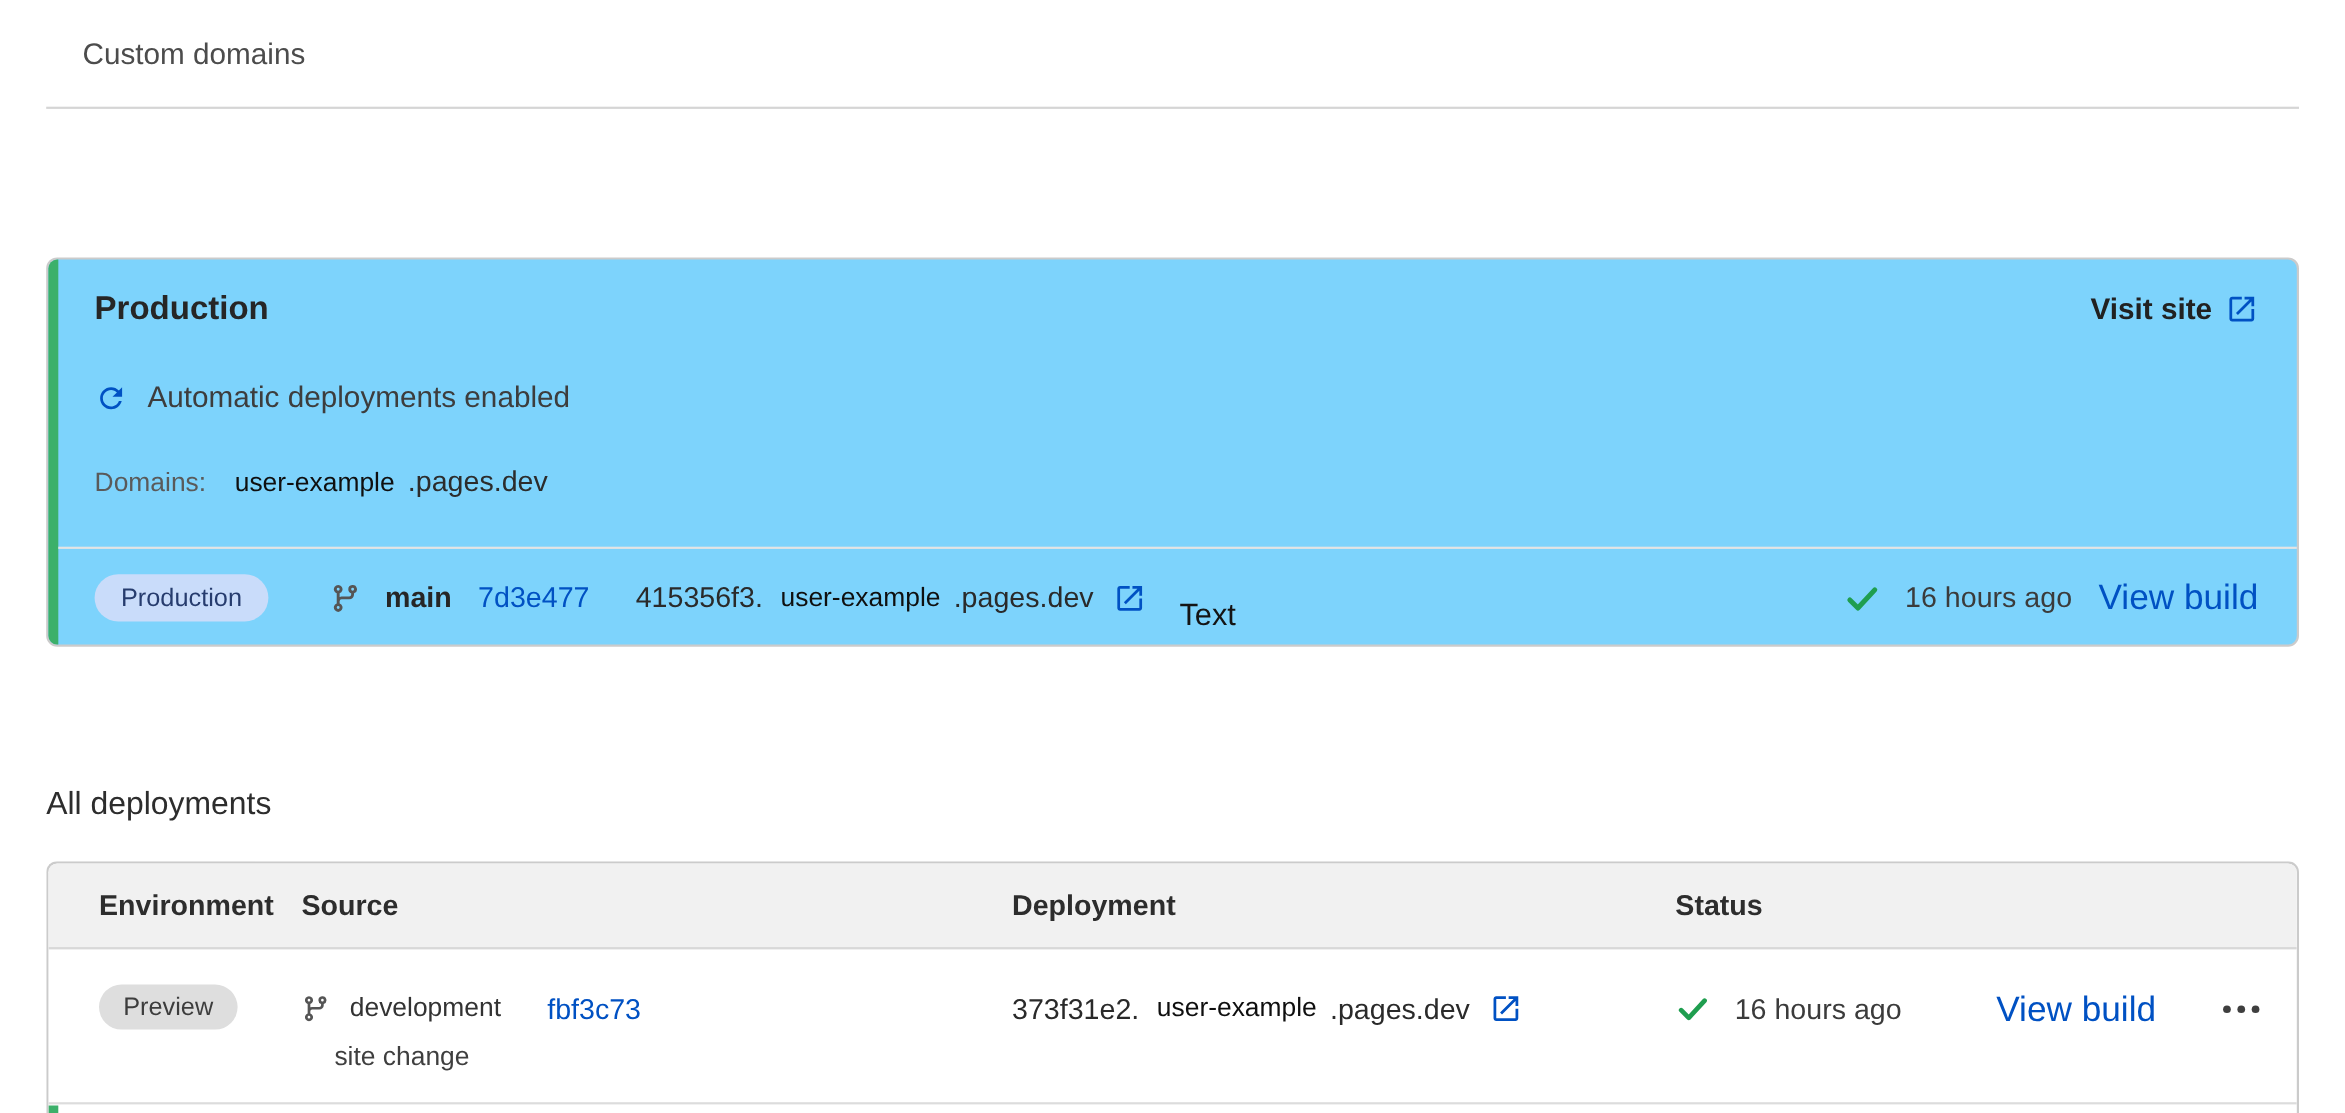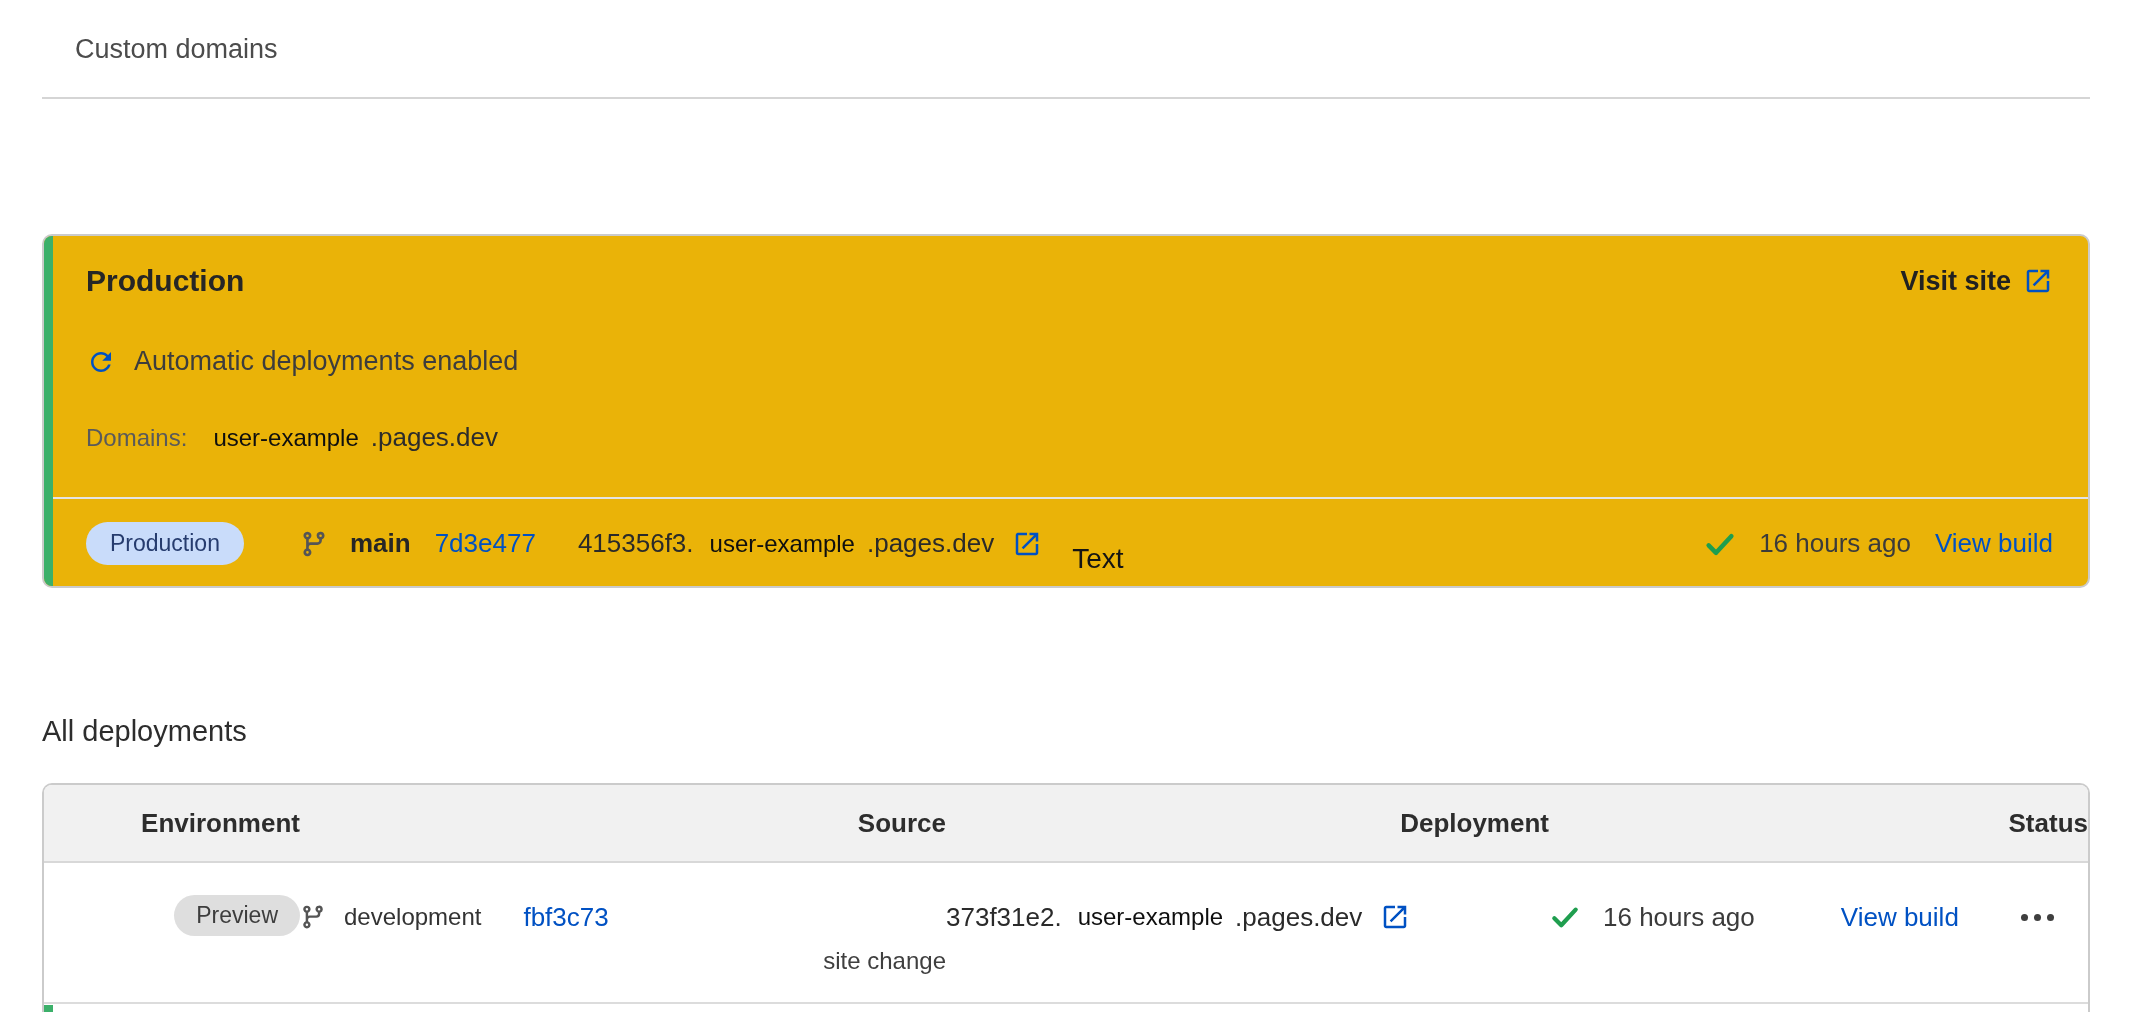--- a/index.html
+++ b/index.html
@@ -8,21 +8,21 @@
   .stage { position:relative; width:2132px; height:1012px; background:#fff; overflow:hidden; }
 
   
   .tabs-baseline { position:absolute; left:42px; width:2048px; top:97px; height:2px; background:#d5d5d5; }
   .tabs { position:absolute; left:42px; top:8px; display:flex; z-index:2; }
   .tab { height:88px; display:flex; align-items:center; padding:0 33px; font-size:27px; color:#4c4c4c;
          border-bottom:5px solid transparent; cursor:pointer; white-space:nowrap; }
   .tab.active { color:#1d1d1d; font-weight:700; border-bottom-color:#0051c3; }
 
   
-  .card { position:absolute; left:42px; top:234px; width:2048px; height:354px; background:#eab308;
+  .card { position:absolute; left:42px; top:234px; width:2048px; height:354px; background:#7dd3fc;
           border:2px solid #cbcbcb; border-radius:10px; }
   .card-accent { position:absolute; left:0; top:0; bottom:0; width:9px; background:#3cb06a; border-radius:8px 0 0 8px; }
   .card-head { position:absolute; left:42px; right:35px; top:28px; display:flex; justify-content:space-between; align-items:center; }
   .card-title { font-size:30px; font-weight:600; color:#262626; }
   .visit-site { display:flex; align-items:center; gap:12px; cursor:pointer; }
   .visit-site-label { font-size:27px; font-weight:600; color:#212121; }
   .icon-blue { color:#0051c3; }
   .card-auto { position:absolute; left:42px; top:110px; display:flex; align-items:center; gap:18px; }
   .auto-text { font-size:27px; color:#3d3d3d; }
   .card-domains { position:absolute; left:42px; top:186px; display:flex; align-items:baseline; }
@@ -37,31 +37,31 @@
   .badge-preview { background:#dedede; color:#3d3d3d; font-size:23px; padding:7px 22px; }
 
   .branch-icon { color:#555; }
   .branch-name-bold { font-size:26px; font-weight:700; color:#262626; }
   .link { color:#0051c3; cursor:pointer; text-decoration:none; }
   .commit-link { font-size:26px; }
   .deploy-id, .deploy-suffix { font-size:26px; color:#2a2a2a; }
   .deploy-domain { font-size:24px; color:#0f0f0f; }
   .annotation-text { font-size:28px; color:#141414; position:relative; top:15px; }
   .time-text { font-size:26px; color:#3b3b3b; white-space:nowrap; }
-  .view-build { font-size:26px; white-space:nowrap; }
+  .view-build { font-size:32px; white-space:nowrap; }
 
   .m56{margin-left:56px} .m14{margin-left:22px} .m16{margin-left:16px} .m18{margin-left:18px}
   .m24{margin-left:24px} .m30{margin-left:30px} .m42{margin-left:42px} .m12{margin-left:12px}
   .right-group { margin-left:auto; display:flex; align-items:center; }
 
   
   .section-heading { position:absolute; left:42px; top:715px; font-size:29px; font-weight:500; color:#2d2d2d; }
   .table { position:absolute; left:42px; top:783px; width:2048px; height:229px; background:#fff;
            border:2px solid #cbcbcb; border-bottom:none; border-radius:10px 10px 0 0; overflow:hidden; }
-  .grid-cols { display:grid; grid-template-columns:184px 646px 603px 1fr; padding-left:72px;text-align:right; }
+  .grid-cols { display:grid; grid-template-columns:184px 646px 603px 1fr; padding-left:46px; }
   .thead { height:78px; background:#f1f1f1; border-bottom:2px solid #d8d8d8; align-items:center; }
   .th { font-size:26px; font-weight:600; color:#2d2d2d; }
   .trow { padding-top:32px; align-items:start; }
   .line { height:44px; display:flex; align-items:center; }
   .cell-source .line2 { margin-left:30px; margin-top:8px; font-size:24px; color:#3f3f3f; }
   .source-branch { font-size:24px; color:#333; }
   .cell-status { display:flex; align-items:center; }
   .dots { margin-left:auto; margin-right:34px; display:flex; gap:6px; cursor:pointer; }
   .dots i { width:7px; height:7px; border-radius:50%; background:#3f3f3f; }
   .row-sep { position:absolute; left:0; right:0; top:217px; height:2px; background:#dcdcdc; }

